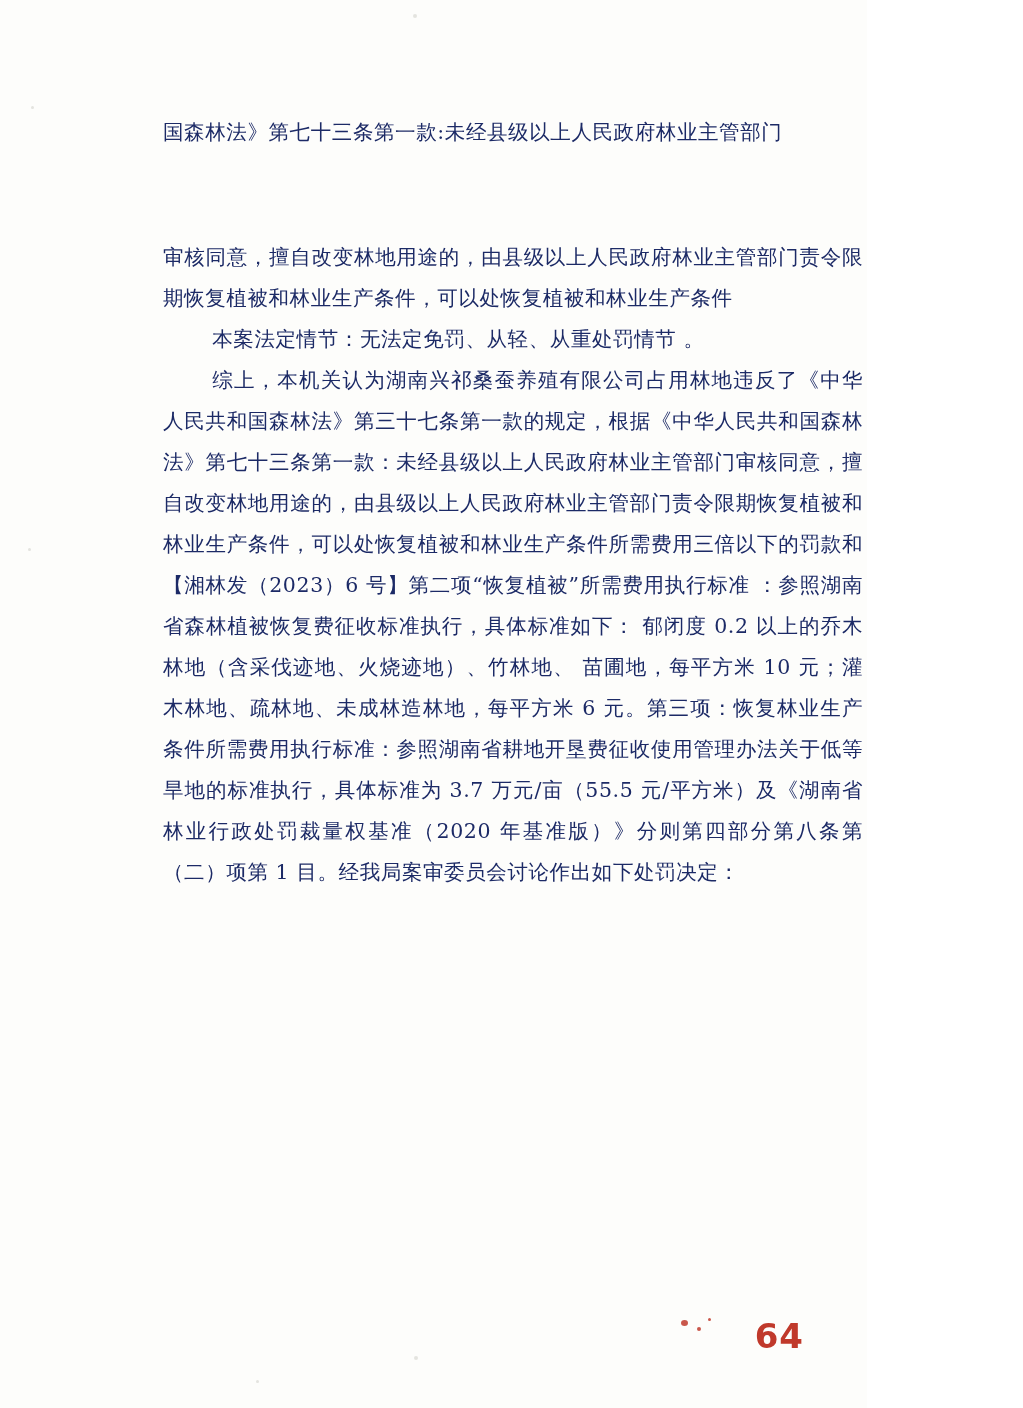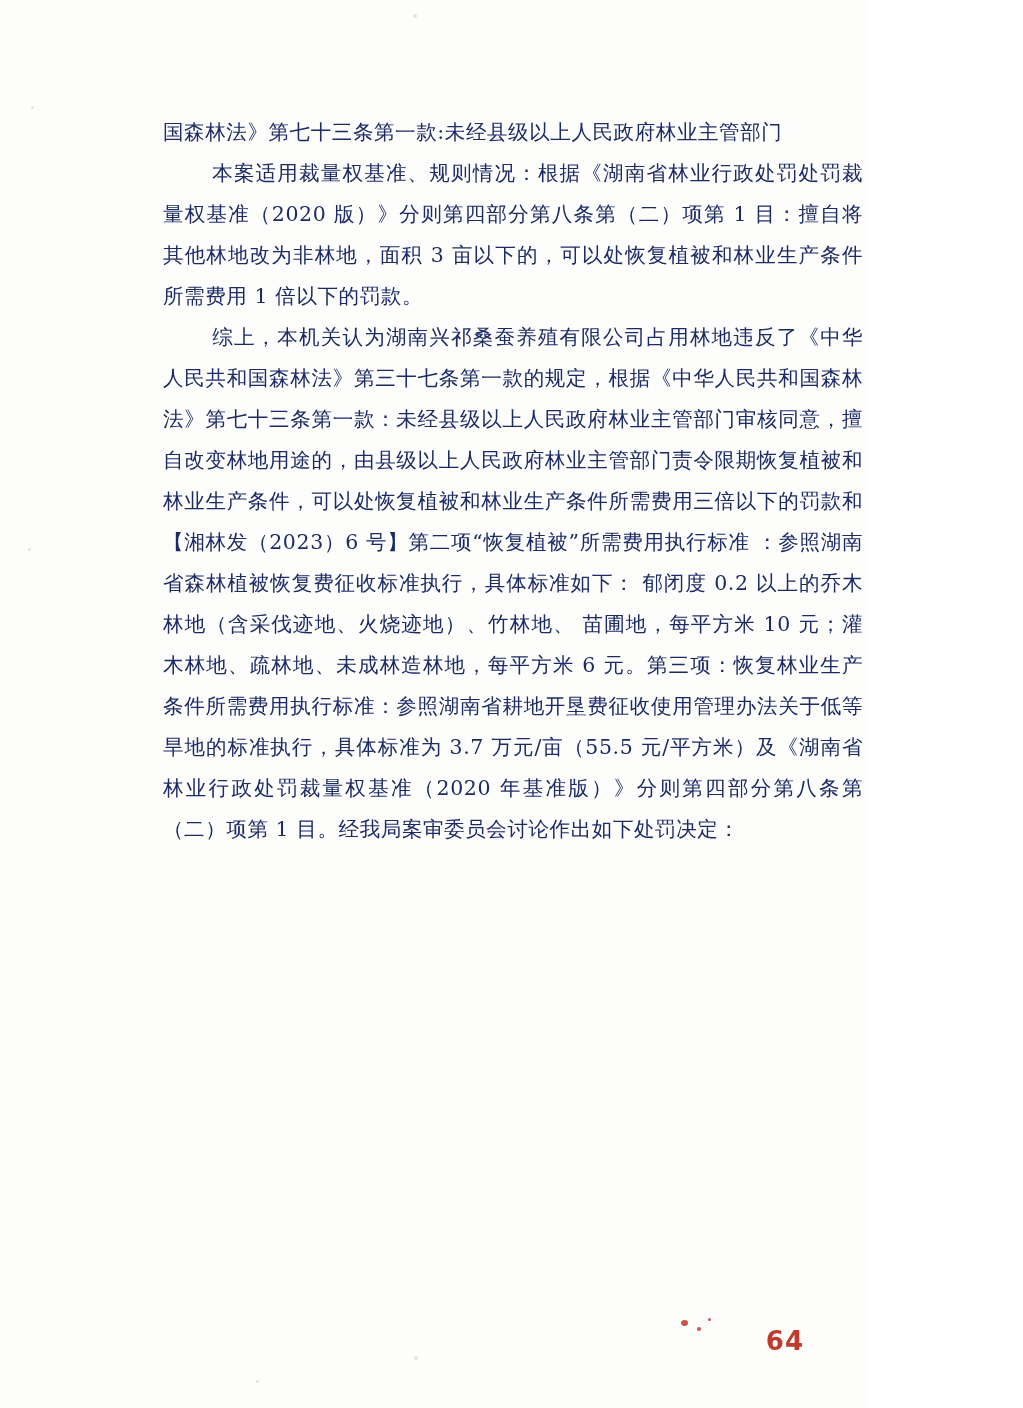--- a/index.html
+++ b/index.html
@@ -39,21 +39,21 @@
   }
   .indent {
     text-indent: 2.4em;
   }
   .gap-lg { margin-top: 84px; }
   .page-number {
     position: absolute;
     right: 63px;
     bottom: 52px;
     color: #c0392b;
-    font-size: 26px;
+    font-size: 34px;
     font-weight: 700;
     font-family: "DejaVu Sans", "Liberation Sans", sans-serif;
     letter-spacing: 1px;
   }
   .red-marks {
     position: absolute;
     right: 140px;
     bottom: 72px;
     width: 46px;
     height: 18px;
@@ -75,21 +75,22 @@
 
   <div class="speck" style="left:413px; top:14px; width:4px; height:4px;"></div>
   <div class="speck" style="left:31px; top:106px; width:3px; height:3px;"></div>
   <div class="speck" style="left:28px; top:548px; width:3px; height:3px;"></div>
   <div class="speck" style="left:1000px; top:520px; width:3px; height:3px;"></div>
   <div class="speck" style="left:256px; top:1380px; width:3px; height:3px;"></div>
   <div class="speck" style="left:414px; top:1356px; width:4px; height:4px;"></div>
 
   <div class="doc-body">
     <p class="para">国森林法》第七十三条第一款:未经县级以上人民政府林业主管部门</p>
-    <p class="para indent">本案适用裁量权基准、规则情况：根据《湖南省林业行政处罚处罚裁量权基准（2020 版）》分则第四部分第八条第（二）项第 1 目：擅自将其他林地改为非林地，面积 3 亩以下的，可以处恢复植被和林业生产条件所需费用 1 倍以下的罚款。</p>
+    <p class="para gap-lg">审核同意，擅自改变林地用途的，由县级以上人民政府林业主管部门责令限期恢复植被和林业生产条件，可以处恢复植被和林业生产条件</p>
+    <p class="para indent">本案法定情节：无法定免罚、从轻、从重处罚情节 。</p>
     <p class="para indent">综上，本机关认为湖南兴祁桑蚕养殖有限公司占用林地违反了《中华人民共和国森林法》第三十七条第一款的规定，根据《中华人民共和国森林法》第七十三条第一款：未经县级以上人民政府林业主管部门审核同意，擅自改变林地用途的，由县级以上人民政府林业主管部门责令限期恢复植被和林业生产条件，可以处恢复植被和林业生产条件所需费用三倍以下的罚款和【湘林发（2023）6 号】第二项“恢复植被”所需费用执行标准 ：参照湖南省森林植被恢复费征收标准执行，具体标准如下： 郁闭度 0.2 以上的乔木林地（含采伐迹地、火烧迹地）、竹林地、 苗圃地，每平方米 10 元；灌木林地、疏林地、未成林造林地，每平方米 6 元。第三项：恢复林业生产条件所需费用执行标准：参照湖南省耕地开垦费征收使用管理办法关于低等旱地的标准执行，具体标准为 3.7 万元/亩（55.5 元/平方米）及《湖南省林业行政处罚裁量权基准（2020 年基准版）》分则第四部分第八条第（二）项第 1 目。经我局案审委员会讨论作出如下处罚决定：</p>
   </div>
 
   <div class="red-marks">
     <span class="m1"></span>
     <span class="m2"></span>
     <span class="m3"></span>
   </div>
 
   <div class="page-number">64</div>

